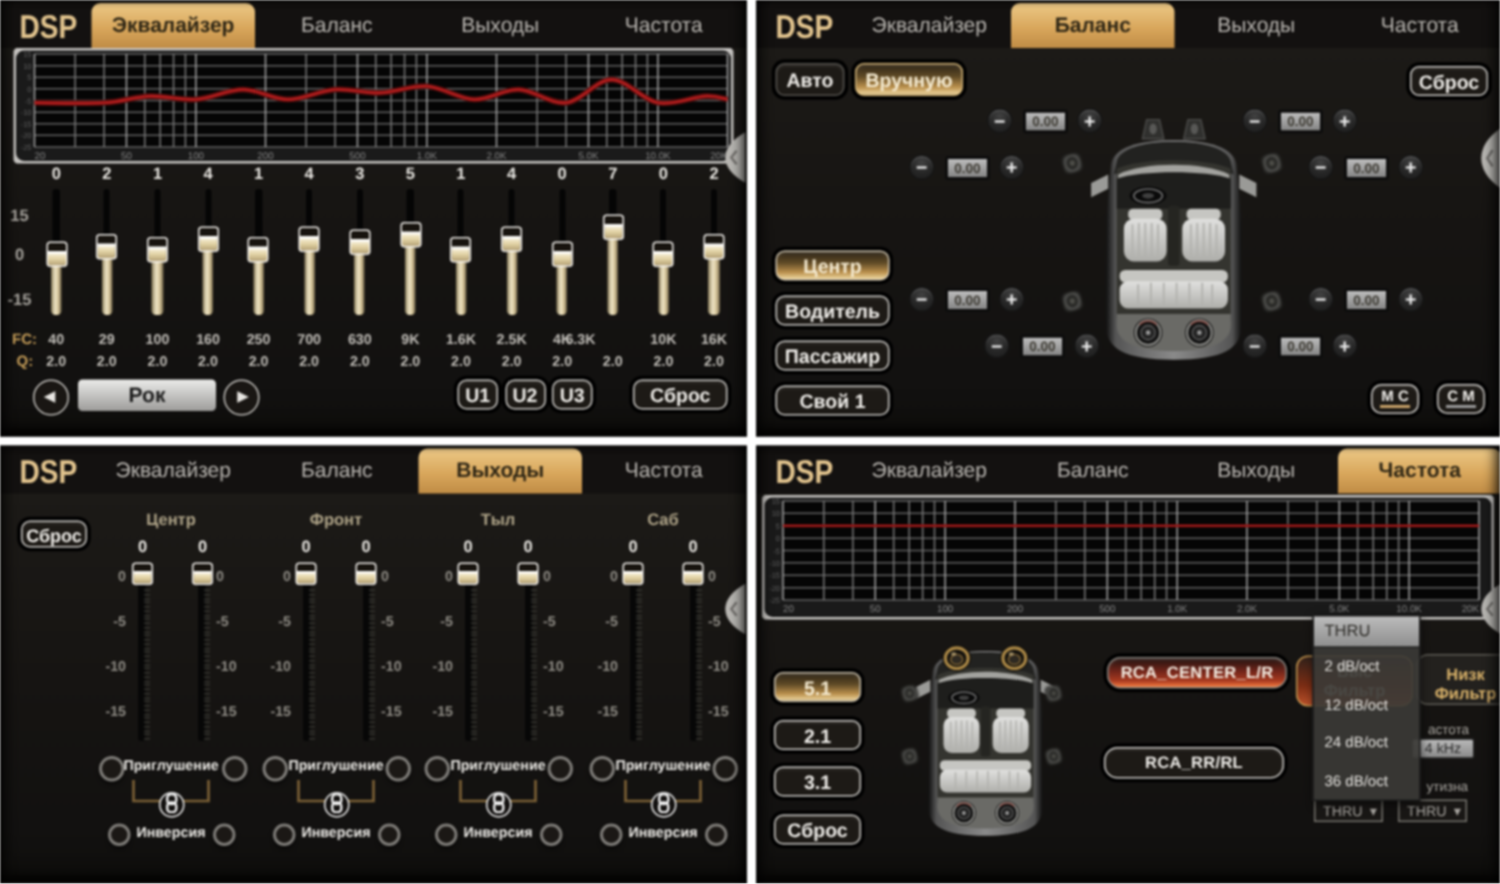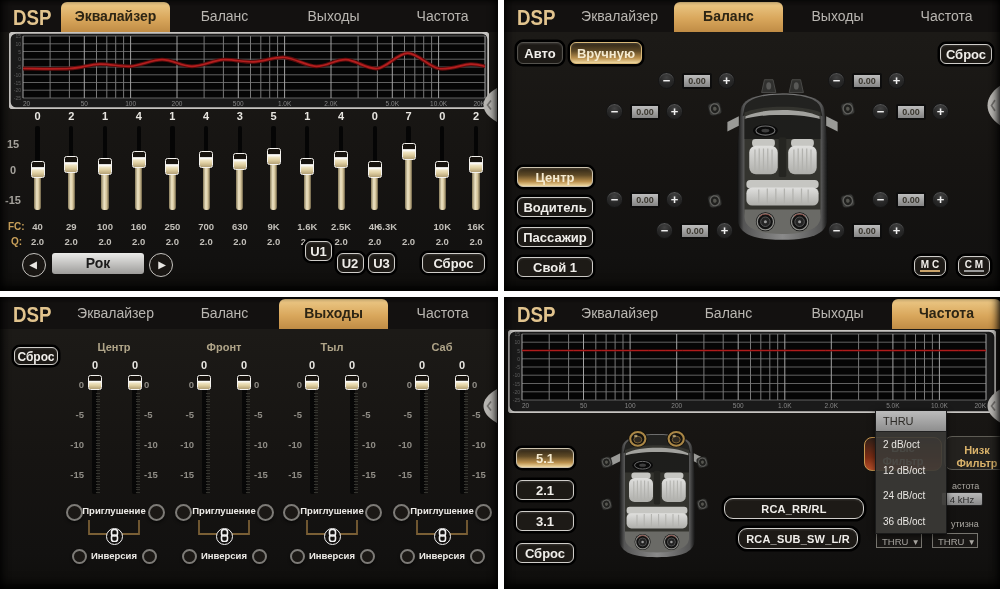--- a/index.html
+++ b/index.html
@@ -196,21 +196,21 @@
         <div class="fc" style="left:460.0px;top:221px">16K</div>
         <div class="fc" style="left:460.0px;top:236px">2.0</div>
         <div class="sc1" style="left:0px;top:138px;width:26px">15</div>
         <div class="sc1" style="left:0px;top:164px;width:26px">0</div>
         <div class="sc1" style="left:0px;top:194px;width:26px">-15</div>
         <div class="fclab" style="left:8px;top:221px">FC:</div>
         <div class="fclab" style="left:11px;top:236px">Q:</div>
         <div class="cirbtn" style="left:22px;top:253px"><span style="margin-right:2px">◀</span></div>
         <div class="rok">Рок</div>
         <div class="cirbtn" style="left:149px;top:253px"><span style="margin-left:2px">▶</span></div>
-        <div class="btn" style="left:305.0px;top:241px;width:27px;height:20px;line-height:20px">U1</div>
+        <div class="btn" style="left:305.0px;top:253px;width:27px;height:20px;line-height:20px">U1</div>
         <div class="btn" style="left:336.5px;top:253px;width:27px;height:20px;line-height:20px">U2</div>
         <div class="btn" style="left:368.0px;top:253px;width:27px;height:20px;line-height:20px">U3</div>
         <div class="btn" style="left:422px;top:253px;width:63px;height:20px;line-height:20px">Сброс</div>
       </div>
     </div>
 <div class="panel" style="left:504px;top:0;width:496px;height:291px">
       <div class="hdr">
         <div class="dsp">DSP</div>
         <div class="tab" style="left:61px;width:109px">Эквалайзер</div>
         <div class="tab on" style="left:170px;width:109px">Баланс</div>
@@ -929,22 +929,22 @@
             <ellipse cx="7.8" cy="8.6" rx="1.8" ry="2" fill="#55554f"></ellipse>
           </g>
         </svg>
         <svg style="position:absolute;left:192px;top:200px;filter:blur(0.6px)" width="14" height="14" viewBox="0 0 17 17">
           <g transform="rotate(-14 8.5 8.5)">
             <rect x="1.5" y="2.5" width="12.5" height="12.5" rx="3.5" fill="#383836" stroke="#1c1c1a" stroke-width="0.8"></rect>
             <ellipse cx="7.8" cy="8.6" rx="4.6" ry="5" fill="#20201e" stroke="#62625f" stroke-width="1.2"></ellipse>
             <ellipse cx="7.8" cy="8.6" rx="1.8" ry="2" fill="#55554f"></ellipse>
           </g>
         </svg>
-        <div class="btn rca" style="left:220px;top:201px;width:140px;height:21px;line-height:21px">RCA_RR/RL</div>
-        <div class="btn rca" style="left:234px;top:231px;width:120px;height:21px;line-height:21px">RCA_SUB_SW_L/R</div>
+        <div class="btn rca on" style="left:234px;top:141px;width:120px;height:21px;line-height:21px">RCA_CENTER_L/R</div>
+        <div class="btn rca" style="left:232px;top:201px;width:120px;height:21px;line-height:21px">RCA_RR/RL</div>
         <div style="position:absolute;left:440px;top:139px;width:70px;height:34px;border-radius:8px;border:1px solid #5e5c55;background:#23211e"></div>
         <div style="position:absolute;left:443px;top:147px;width:60px;color:#d9b26a;font-size:11px;font-weight:bold;text-align:center;line-height:13px">Низк<br>Фильтр</div>
         <div style="position:absolute;left:448px;top:184px;color:#aaa7a1;font-size:9px">астота</div>
         <div style="position:absolute;left:437px;top:195px;width:42px;height:14px;background:linear-gradient(#b9b9b9,#8a8a8a);border:1px solid #222;border-radius:2px;color:#2c2c2c;font-size:9.5px;text-align:center;line-height:14px">4 kHz</div>
         <div style="position:absolute;left:447px;top:222px;color:#aaa7a1;font-size:9px">утизна</div>
         <div style="position:absolute;left:372px;top:236px;width:46px;height:15px;border:1px solid #77756f;background:#191715;color:#a8a5a0;font-size:9.5px;line-height:15px;padding-left:5px">THRU<span style="position:absolute;right:3px;top:0">▾</span></div>
         <div style="position:absolute;left:428px;top:236px;width:46px;height:15px;border:1px solid #77756f;background:#191715;color:#a8a5a0;font-size:9.5px;line-height:15px;padding-left:5px">THRU<span style="position:absolute;right:3px;top:0">▾</span></div>
         <div style="position:absolute;left:360px;top:140px;width:78px;height:34px;border-radius:8px;background:linear-gradient(#31211a,#7c2d14 60%,#b9502a);border:1.5px solid #c89850;color:#f2e8da;font-size:11px;font-weight:bold;text-align:center;line-height:13px;padding-top:4px">Выс<br>Фильтр</div>
         <div style="position:absolute;left:371px;top:113px;width:72px;height:124px;background:rgba(59,57,54,.92);border:1px solid #1a1a1a;box-shadow:0 2px 6px rgba(0,0,0,.6)">
           <div style="height:21px;background:linear-gradient(#bcbcbc,#8e8e8e);color:#2c2a26;font-size:11px;line-height:21px;padding-left:7px;border-bottom:1px solid #222">THRU</div>

